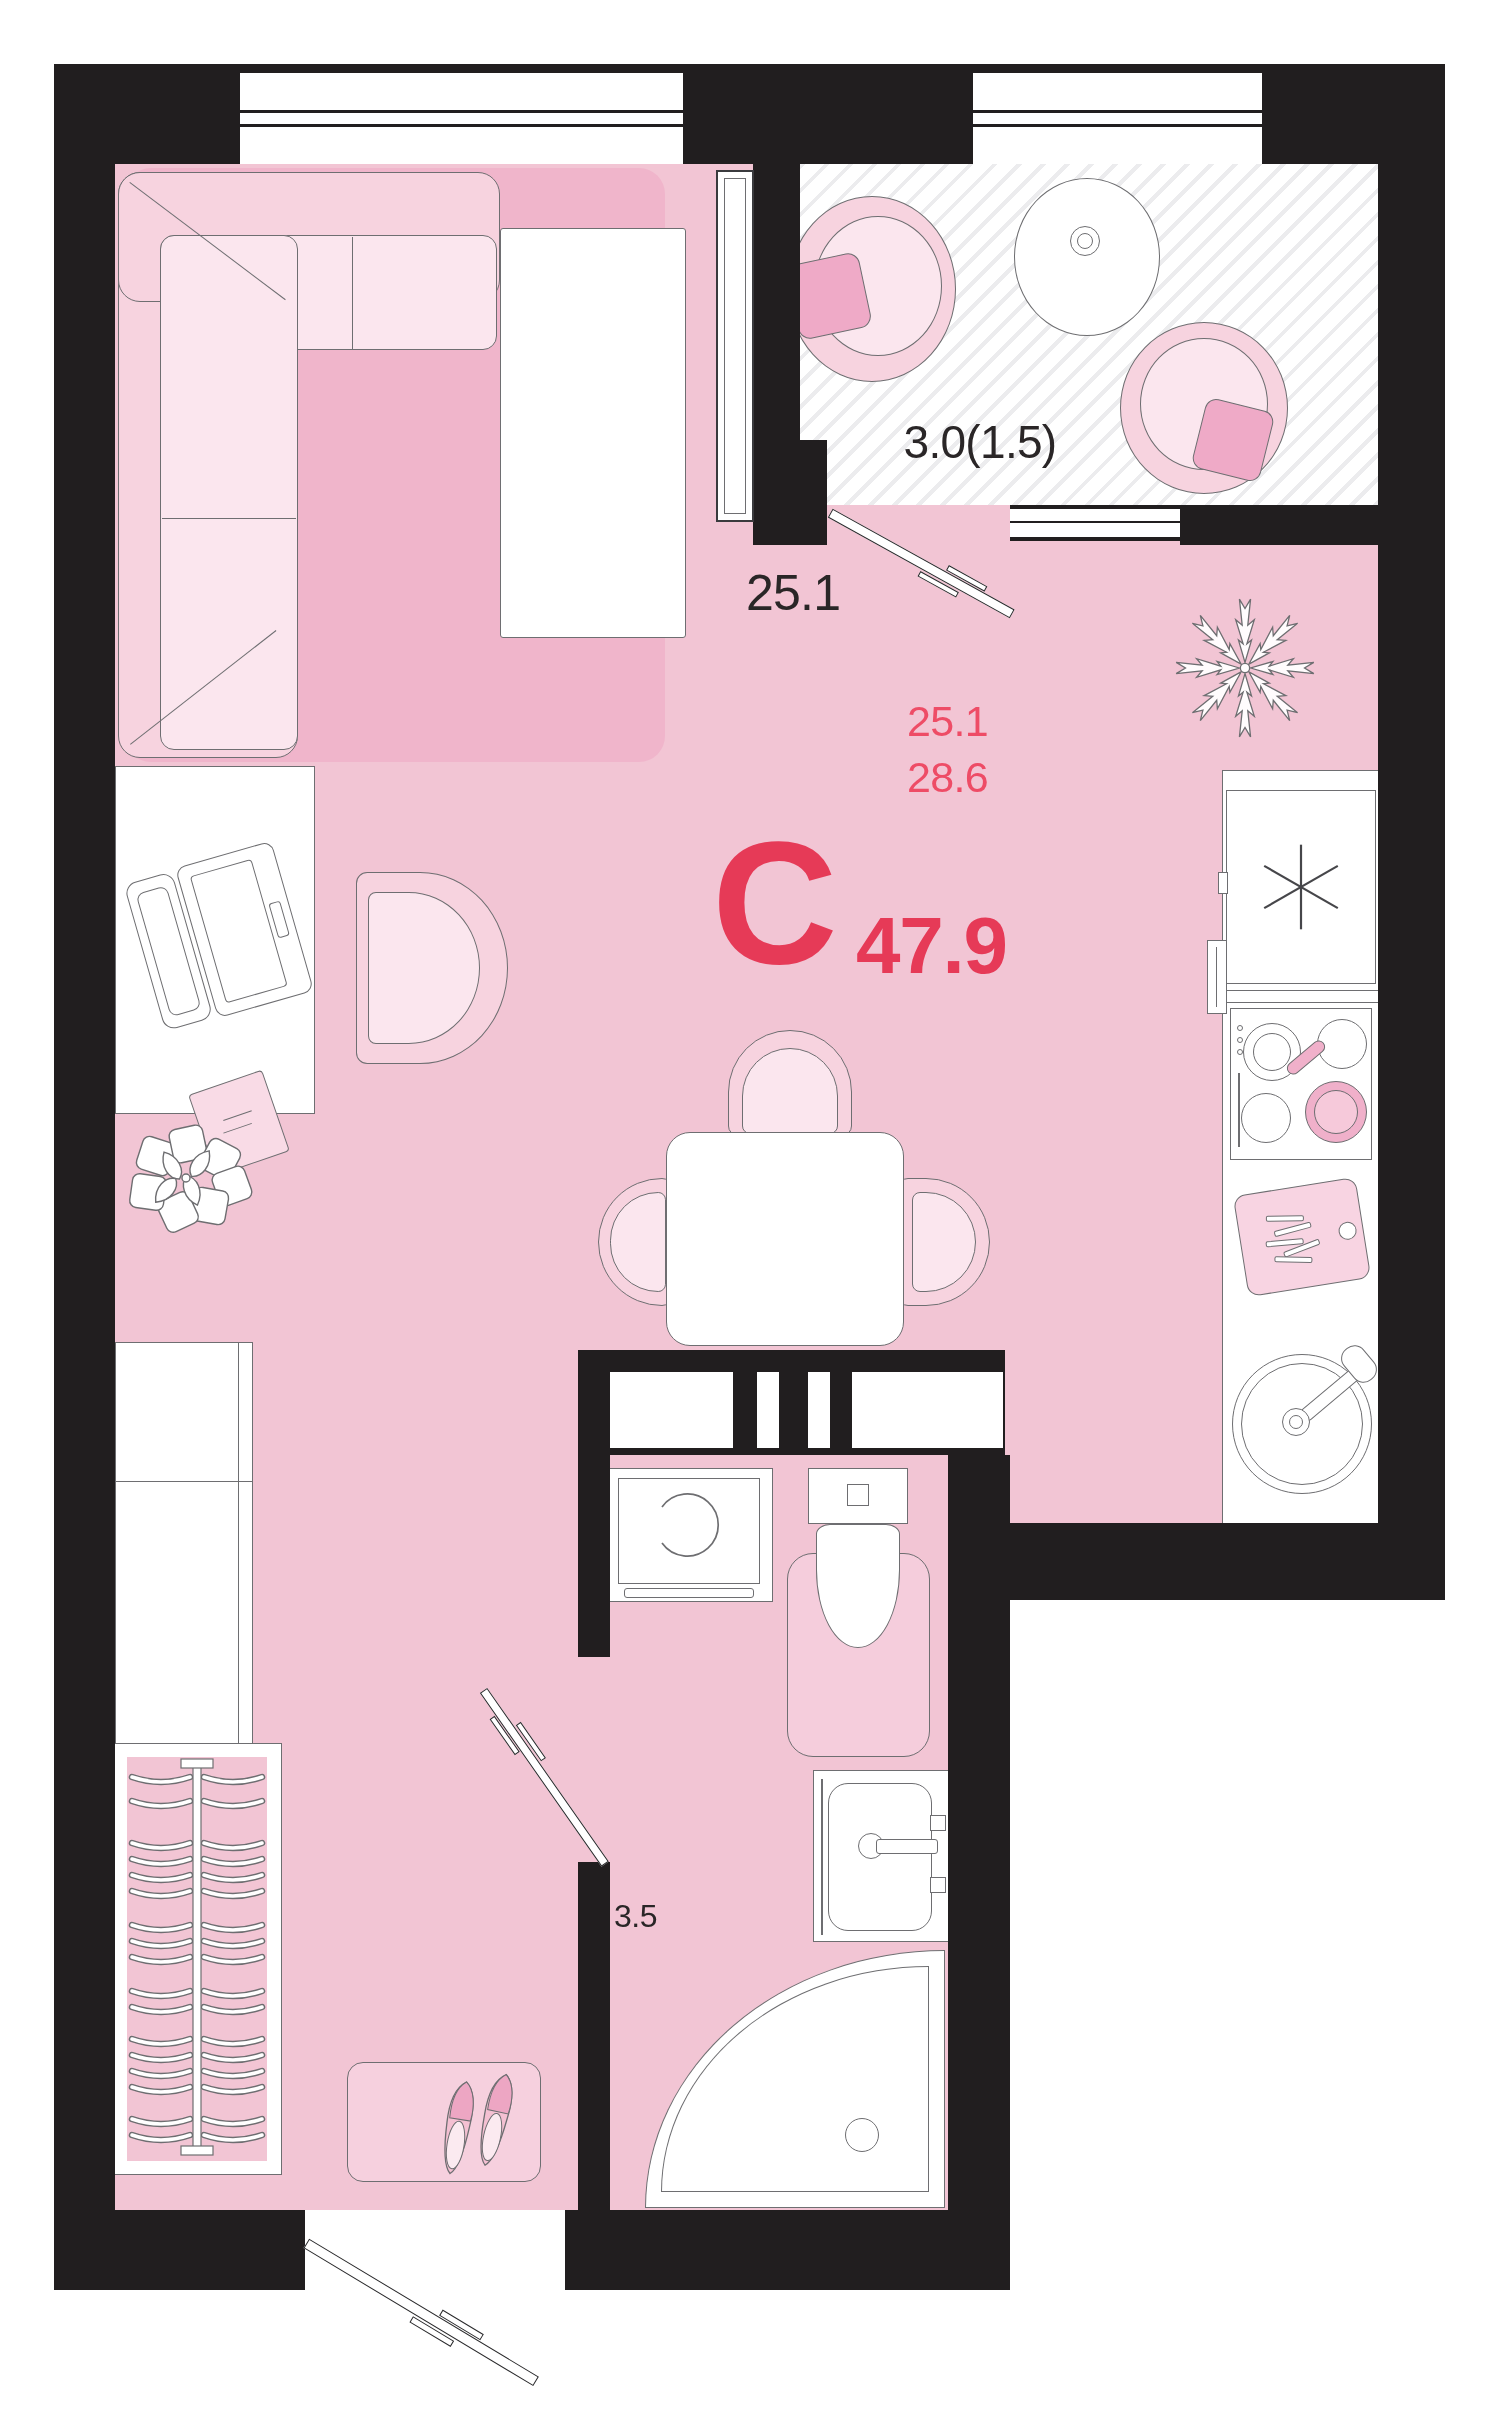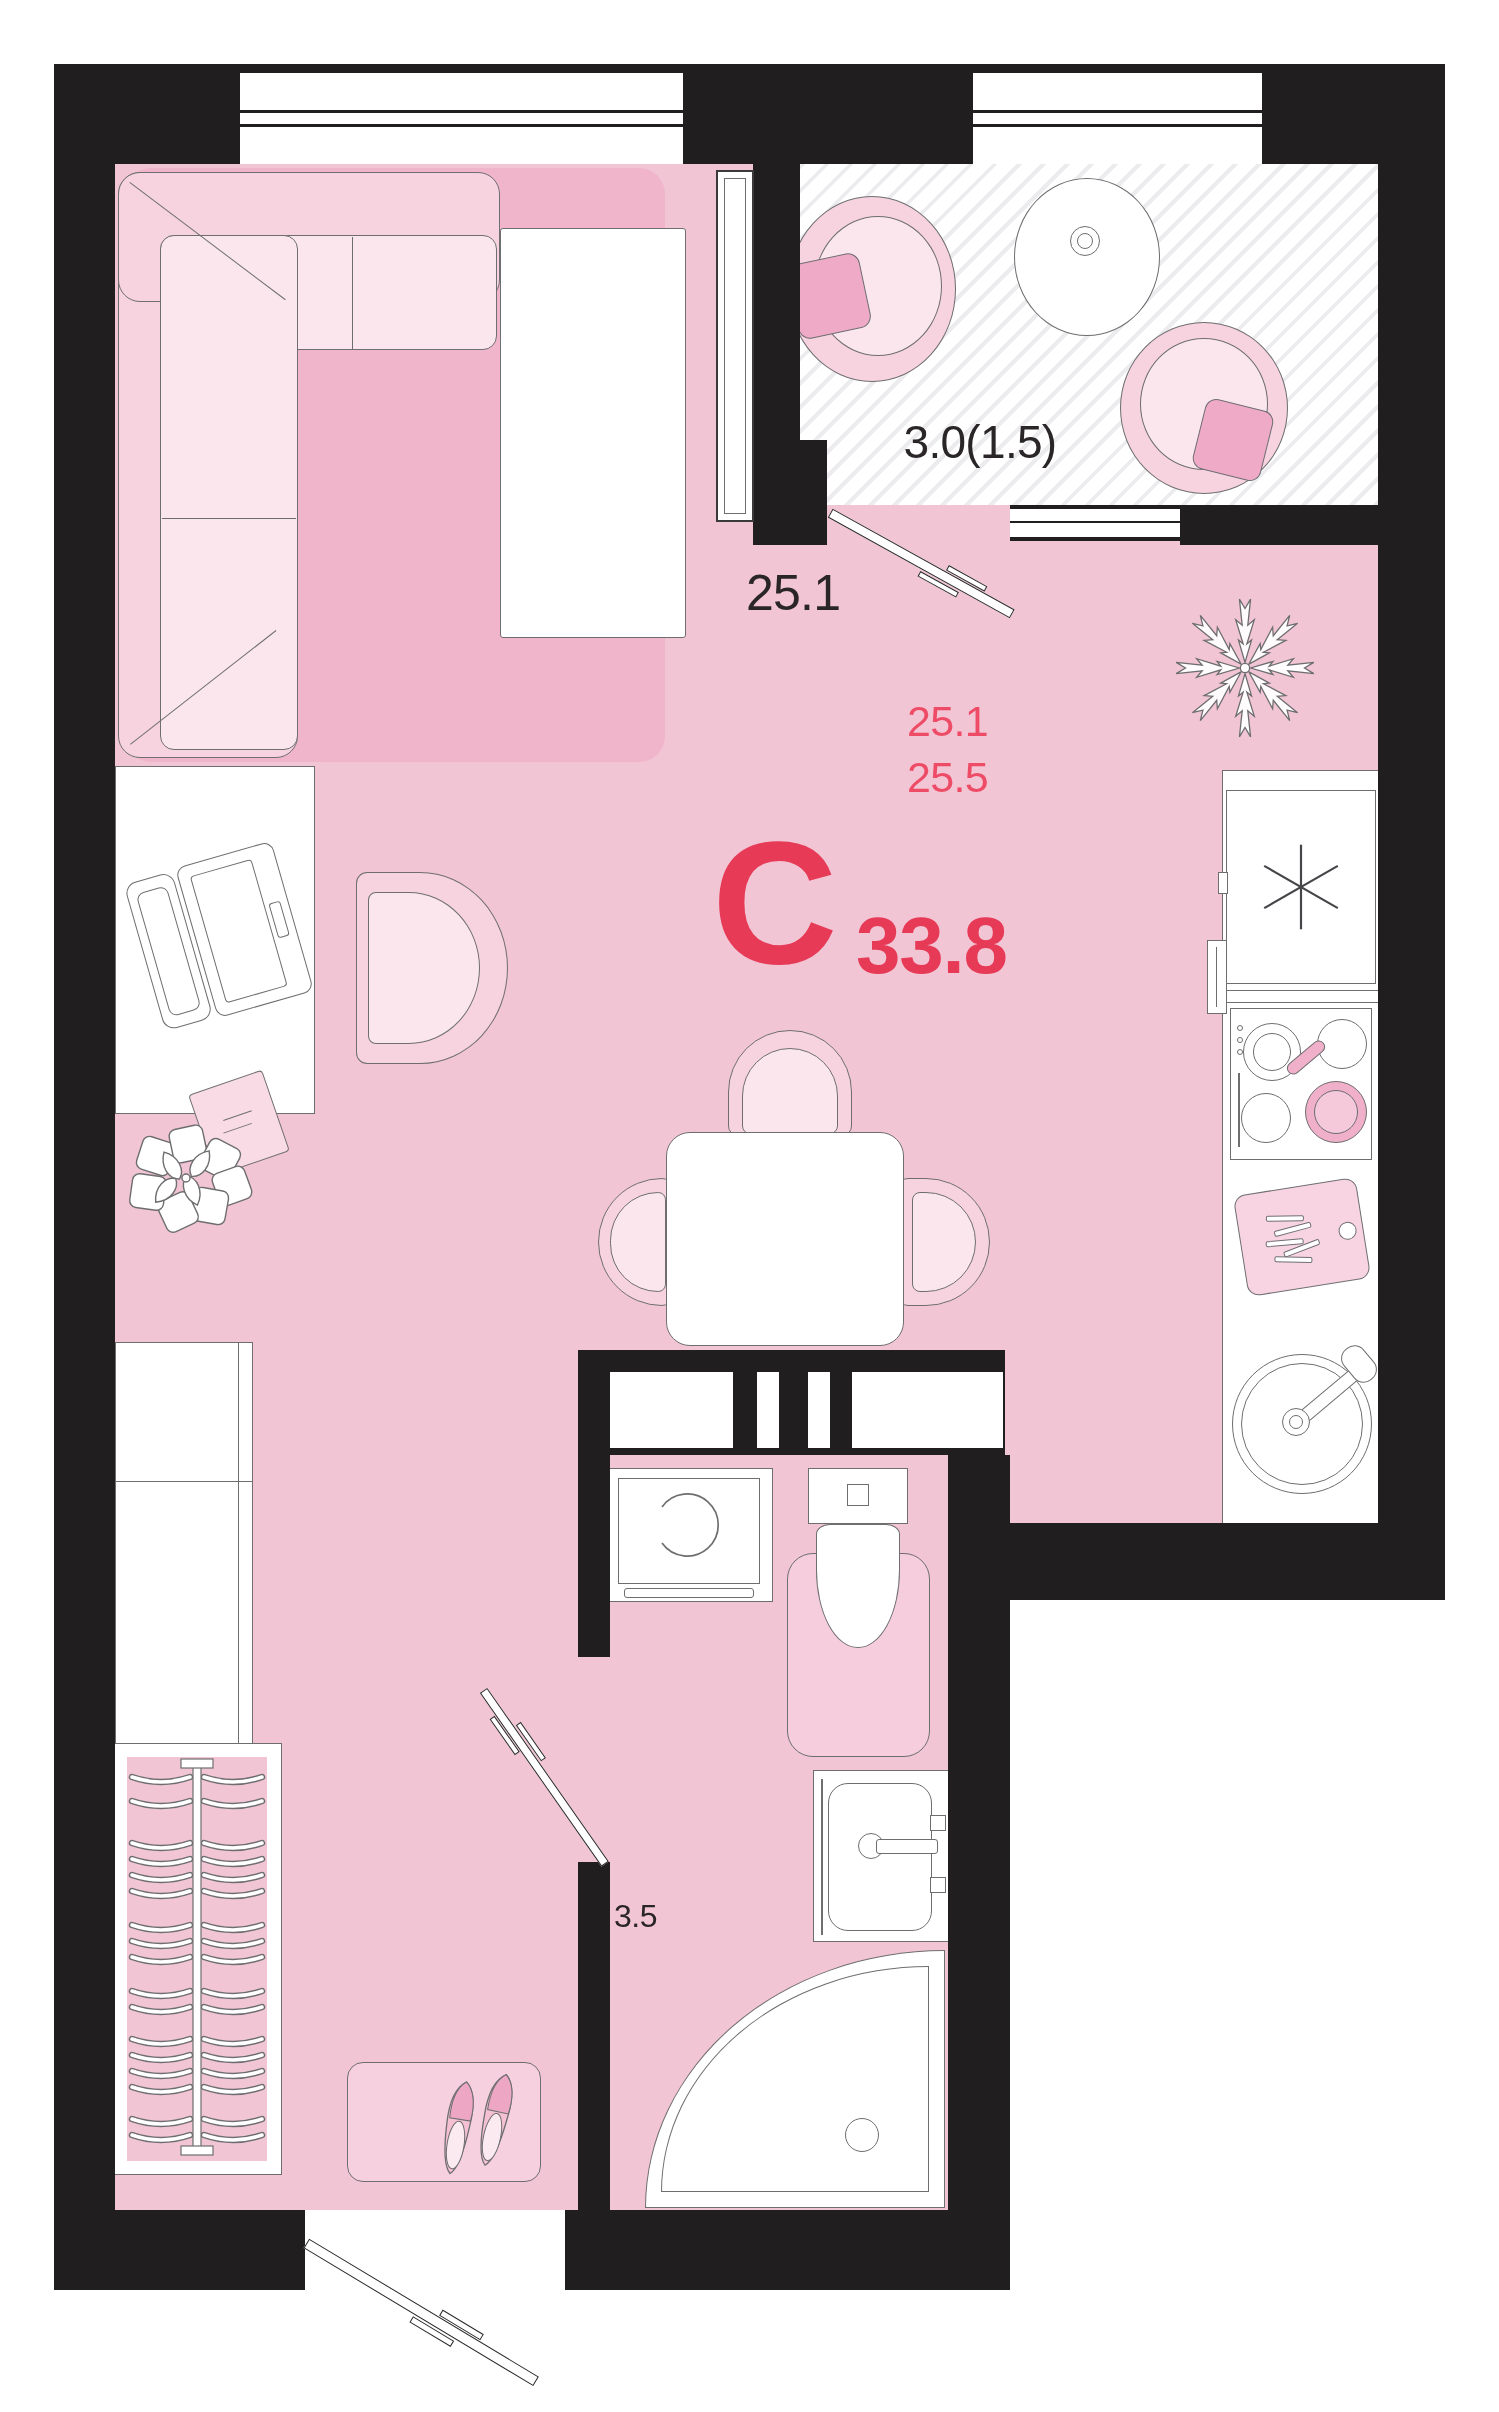--- a/index.html
+++ b/index.html
@@ -302,18 +302,18 @@
     <div class="handlebar" style="left:120px;top:10px;width:44px;height:6px"></div>
   </div>
   <div class="door" style="left:830px;top:509px;width:208px;height:10px;transform:rotate(29deg);transform-origin:2px 5px">
     <div class="handlebar" style="left:128px;top:-8px;width:44px;height:6px"></div>
     <div class="handlebar" style="left:106px;top:11px;width:44px;height:6px"></div>
   </div>
 
   <div class="lbl" style="left:845px;top:419px;width:270px;text-align:center;font-size:46px">3.0(1.5)</div>
   <div class="lbl" style="left:746px;top:568px;font-size:50px">25.1</div>
   <div class="lbl lbl-red" style="left:846px;top:700px;width:142px;text-align:right;font-size:43px">25.1</div>
-  <div class="lbl lbl-red" style="left:846px;top:756px;width:142px;text-align:right;font-size:43px">25.5</div>
+  <div class="lbl lbl-red" style="left:846px;top:756px;width:142px;text-align:right;font-size:43px">28.6</div>
   <div class="lbl lbl-big" style="left:712px;top:826px;font-size:174px;line-height:.88">С</div>
-  <div class="lbl lbl-big" style="left:856px;top:906px;font-size:80px">33.8</div>
+  <div class="lbl lbl-big" style="left:856px;top:906px;font-size:80px">47.9</div>
   <div class="lbl" style="left:614px;top:1900px;font-size:32px">3.5</div>
 
 </div>
 
 </body></html>

